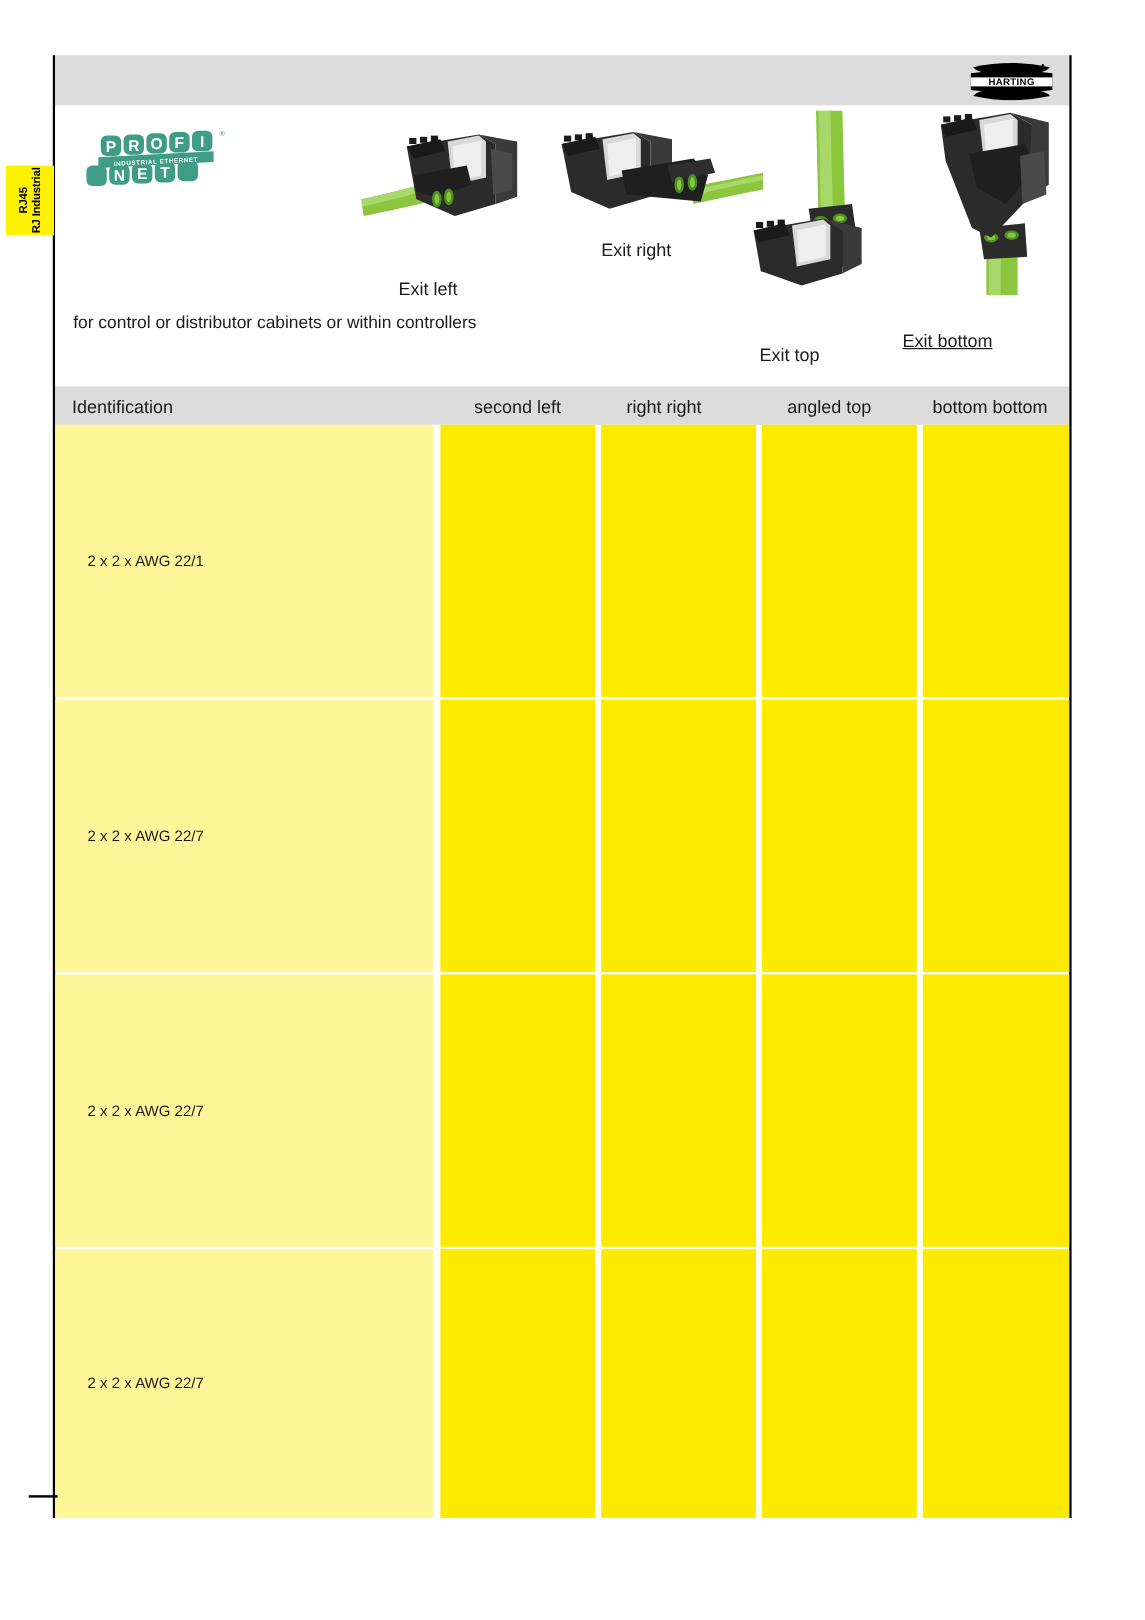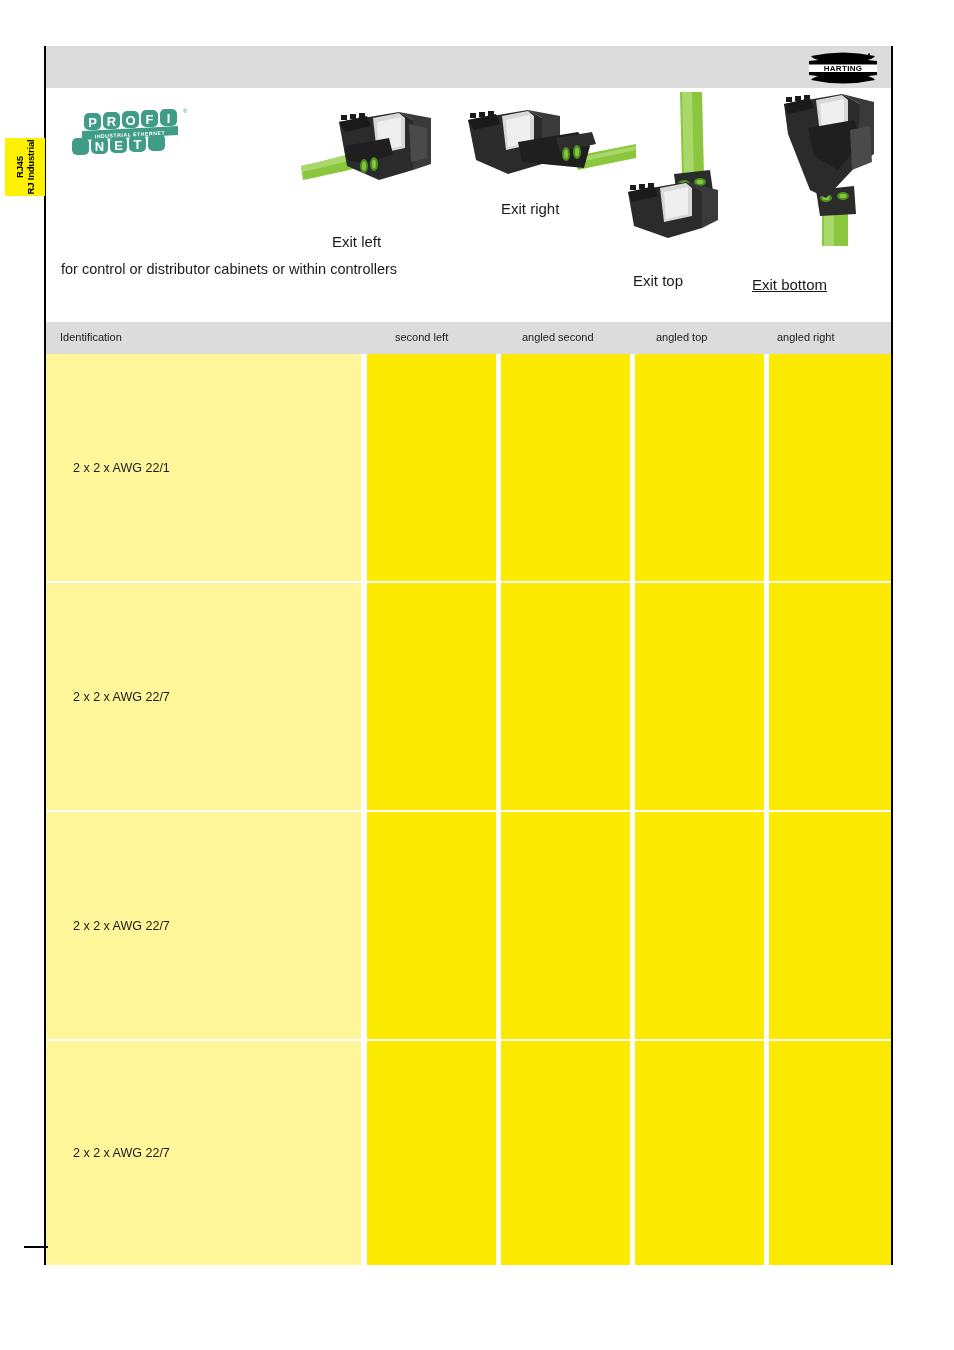--- a/index.html
+++ b/index.html
@@ -131,21 +131,21 @@
     position: absolute;
     left: 46px;
     top: 322px;
     width: 845px;
     height: 32px;
     background: #dcdcdc;
   }
   .tbl-head .th {
     position: absolute;
     top: 9px;
-    font-size: 11px;
+    font-size: 15px;
     color: #1a1a1a;
     white-space: nowrap;
   }
 
   .tbl-body {
     position: absolute;
     left: 46px;
     top: 354px;
     width: 845px;
     height: 911px;
@@ -310,21 +310,21 @@
         <path d="M4,100 L62,90 L78,100 L78,136 L44,146 L10,134 Z" fill="#2b2b2b"></path>
         <path d="M62,90 L94,98 L94,128 L78,136 L78,100 Z" fill="#3a3a3a"></path>
         <path d="M4,100 L30,94 L34,104 L8,110 Z" fill="#1a1a1a"></path>
         <rect x="6" y="93" width="6" height="5" fill="#1a1a1a"></rect>
         <rect x="15" y="92" width="6" height="5" fill="#1a1a1a"></rect>
         <rect x="24" y="91" width="6" height="5" fill="#1a1a1a"></rect>
         <path d="M36,96 L62,91 L68,96 L68,124 L40,130 Z" fill="#d8d8d8"></path>
         <path d="M40,100 L64,95 L64,122 L42,127 Z" fill="#efefef"></path>
       </svg>
     </div>
-    <div class="conn-label" style="left:587px; top:184px;">Exit top</div>
+    <div class="conn-label" style="left:587px; top:200px;">Exit top</div>
 
     <div class="conn" style="left:718px; top:-2px;">
       <svg viewBox="0 0 150 160" width="150" height="160">
         <path d="M58,120 L84,120 L84,160 L58,160 Z" fill="#8cc63f"></path>
         <path d="M60,120 L70,120 L70,160 L60,160 Z" fill="#a9d86a"></path>
         <path d="M52,104 L90,100 L92,128 L56,130 Z" fill="#2b2b2b"></path>
         <ellipse cx="62" cy="112" rx="6" ry="4" fill="#4d8f1f"></ellipse>
         <ellipse cx="79" cy="110" rx="6" ry="4" fill="#4d8f1f"></ellipse>
         <ellipse cx="62" cy="112" rx="3.5" ry="2.2" fill="#86c541"></ellipse>
         <ellipse cx="79" cy="110" rx="3.5" ry="2.2" fill="#86c541"></ellipse>
@@ -343,23 +343,23 @@
     <div class="conn-label" style="left:706px; top:188px;text-decoration:underline;">Exit bottom</div>
 
     <div class="desc">
       <div>for control or distributor cabinets or within controllers</div>
     </div>
   </div>
 
   <div class="tbl-head">
     <div class="th" style="left:14px;">Identification</div>
     <div class="th" style="left:349px;">second left</div>
-    <div class="th" style="left:476px;">angled second</div>
+    <div class="th" style="left:476px;">right right</div>
     <div class="th" style="left:610px;">angled top</div>
-    <div class="th" style="left:731px;">angled right</div>
+    <div class="th" style="left:731px;">bottom bottom</div>
   </div>
 
   <div class="tbl-body">
 
     <div class="row" style="top:0px; height:227px;">
       <div class="cell-id">
         <div class="cell-id-text">2 x 2 x AWG 22/1</div>
       </div>
       <div class="cell-y" style="left:321px; width:129px;"></div>
       <div class="cell-y" style="left:455px; width:129px;"></div>

